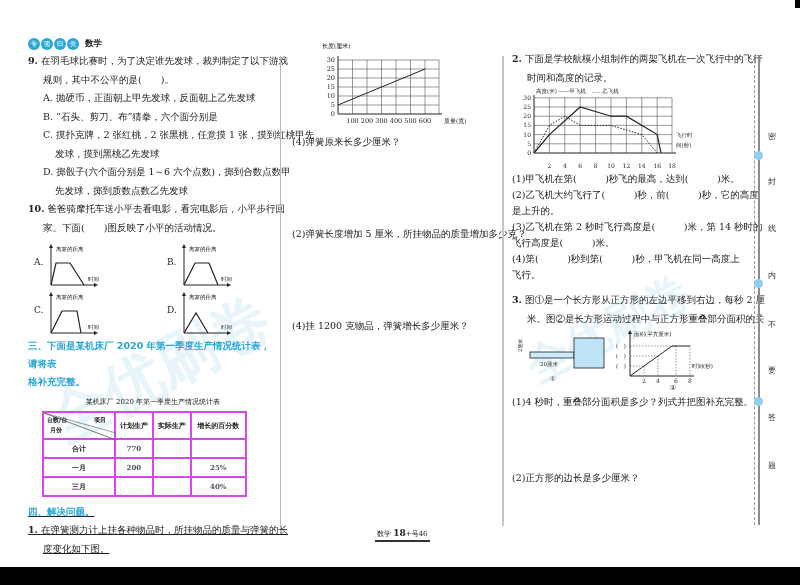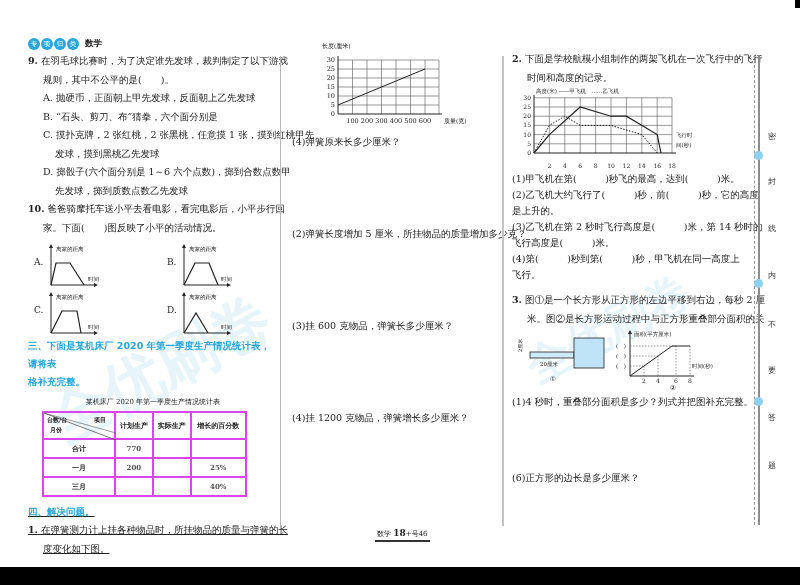--- a/index.html
+++ b/index.html
@@ -237,21 +237,20 @@
             <text x="89.5" y="87">300</text>
           <text x="104" y="87">400</text>
             <text x="118.5" y="87">500</text>
             <text x="133" y="87">600</text>
         </g>
         <text x="152" y="87" font-size="6" fill="#222">质量(克)</text>
       </svg>
     </div>
     <div class="q-sub" style="margin-top:6px;">(4)弹簧原来长多少厘米？</div>
     <div class="q-sub" style="margin-top:76px;">(2)弹簧长度增加 5 厘米，所挂物品的质量增加多少克？</div>
-    <div class="q-sub" style="margin-top:76px;">(3)挂 600 克物品，弹簧长多少厘米？</div>
     <div class="q-sub" style="margin-top:76px;">(4)挂 1200 克物品，弹簧增长多少厘米？</div>
   </div>
 
   <div class="divider d2"></div>
 
   <div class="col col-right" style="top:50px;">
     <div>
       <div class="line"><span class="qnum">2.</span> <span>下面是学校航模小组制作的两架飞机在一次飞行中的飞行</span></div>
       <div class="line indent">时间和高度的记录。</div>
 
@@ -357,21 +356,21 @@
             <text x="146" y="55">4</text>
             <text x="164" y="55">6</text>
             <text x="178" y="55">8</text>
           </g>
           <text x="180" y="40" font-size="5.5" fill="#222">时间(秒)</text>
         </svg>
       </div>
       <div style="text-align:center; width:222px; padding-left:100px; font-size:7px;">②</div>
 
       <div class="q-sub" style="margin-top:2px;">(1)4 秒时，重叠部分面积是多少？列式并把图补充完整。</div>
-      <div class="q-sub" style="margin-top:60px;">(6)正方形的边长是多少厘米？</div>
+      <div class="q-sub" style="margin-top:60px;">(2)正方形的边长是多少厘米？</div>
     </div>
   </div>
 
   <div class="side-strip">
     <div class="side-dots"></div>
     <div class="side-line"></div>
     <div class="side-dot" style="top:96px;"></div>
     <div class="side-dot" style="top:224px;"></div>
     <div class="side-dot" style="top:342px;"></div>
     <span class="side-char" style="top:76px;">密</span>

